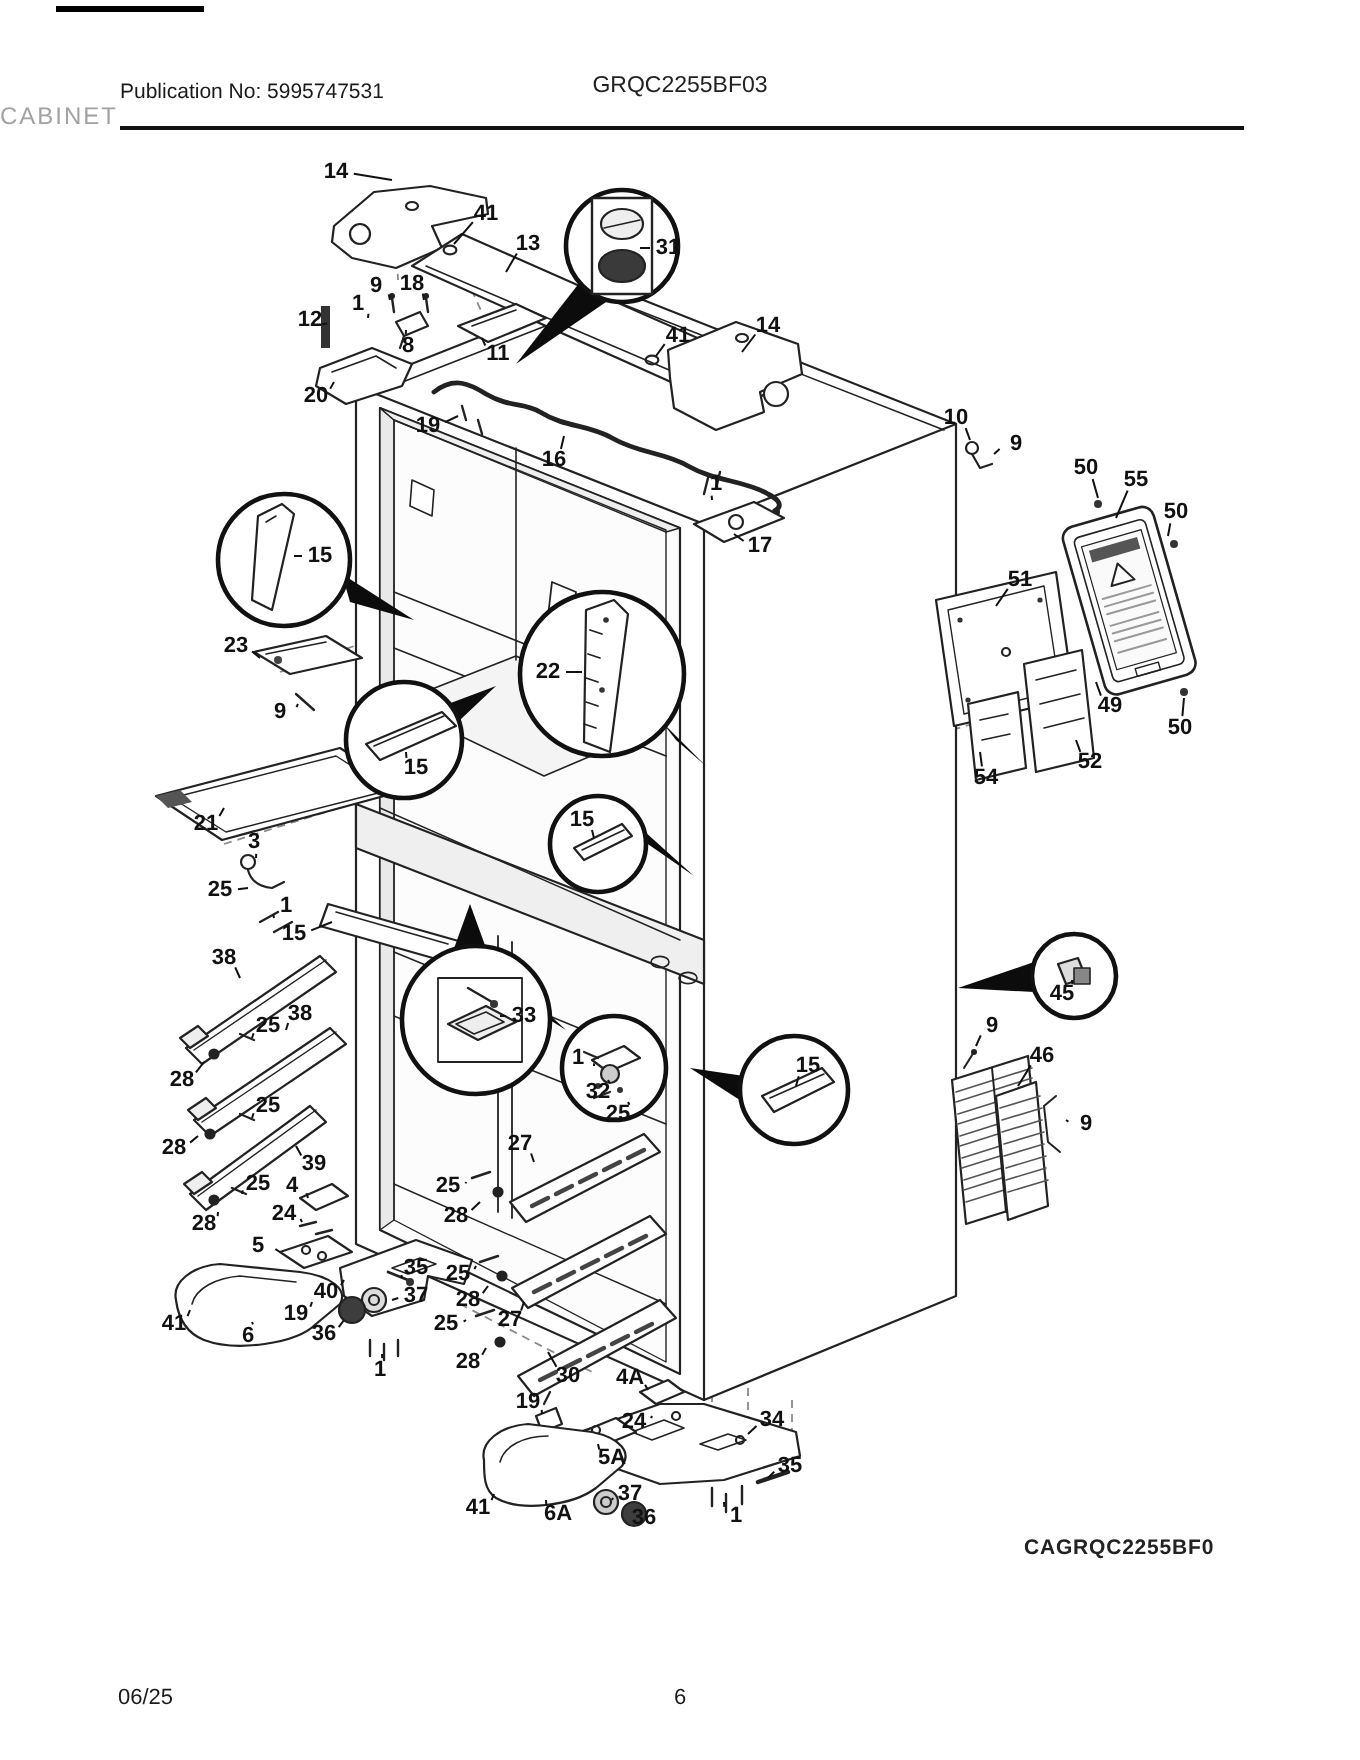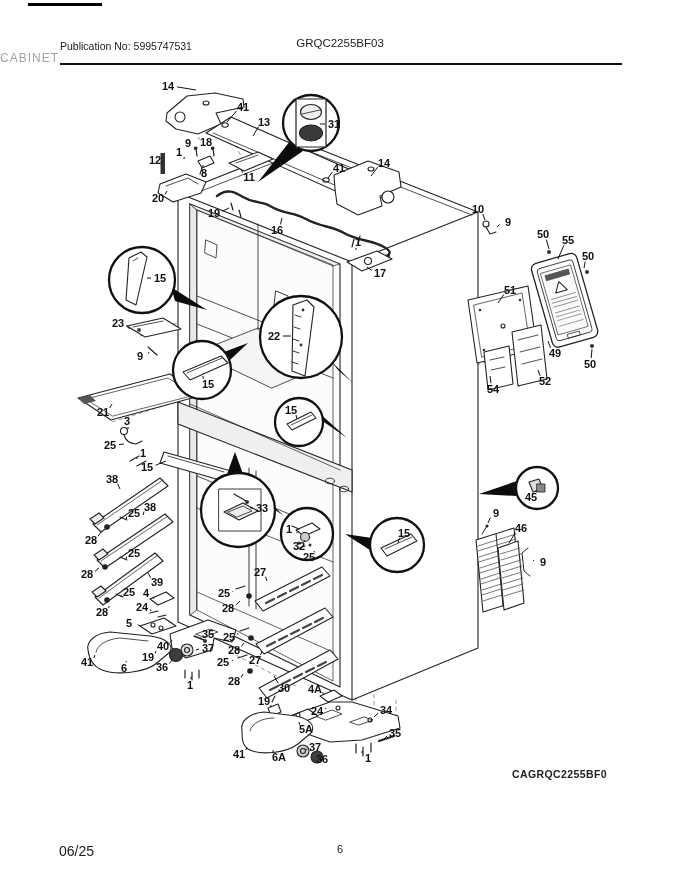--- a/index.html
+++ b/index.html
@@ -6,21 +6,21 @@
   .page{position:relative;width:680px;height:880px;background:#fff;overflow:hidden;
         font-family:"Liberation Sans",sans-serif;color:#1a1a1a;border-radius:26px;}
   .topbar{position:absolute;left:28px;top:3px;width:74px;height:3px;background:#000;}
   .pub{position:absolute;left:60px;top:40px;font-size:10.5px;color:#1a1a1a;}
   .model{position:absolute;left:0;right:0;top:37px;text-align:center;font-size:11.5px;color:#222;}
   .section{position:absolute;left:0;right:0;top:51px;font-size:12px;
            letter-spacing:1px;color:#a2a2a2;}
   .rule{position:absolute;left:60px;top:63px;width:562px;height:1.6px;background:#111;}
   .code{position:absolute;left:512px;top:752px;font-size:10.5px;font-weight:bold;
         letter-spacing:0.4px;color:#222;margin-top:16px;}
-  .date{position:absolute;left:59px;top:843px;font-size:14px;}
+  .date{position:absolute;left:59px;top:843px;font-size:11px;}
   .pageno{position:absolute;left:0;right:0;top:843px;text-align:center;font-size:11px;}
   svg#diagram{position:absolute;left:0;top:0;}
   .callout{font-family:"Liberation Sans",sans-serif;font-weight:bold;font-size:11px;fill:#111;}
   .ink{stroke:#222;fill:none;stroke-width:1.1;stroke-linejoin:round;stroke-linecap:round;}
   .dash{stroke:#8a8a8a;fill:none;stroke-width:0.9;stroke-dasharray:4 3;}
 </style>
 </head>
 <body>
 
 <div class="page">

